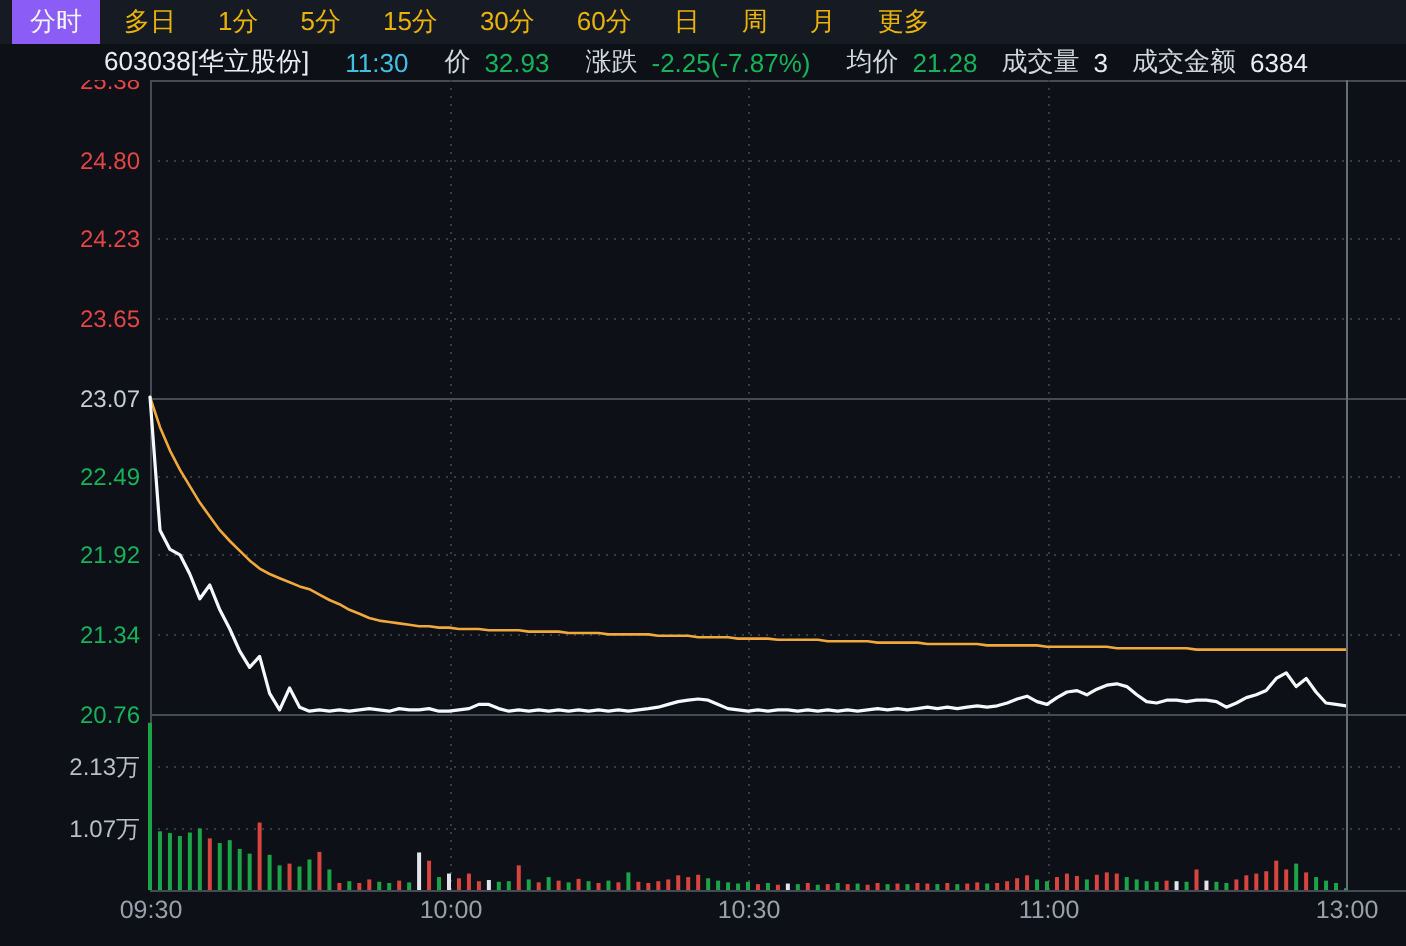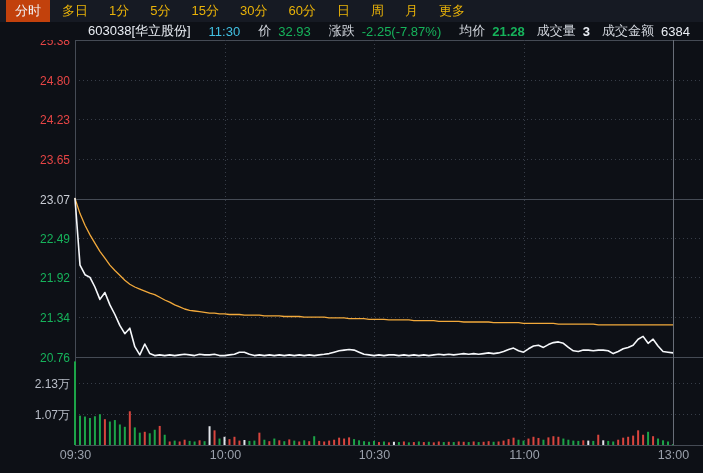--- a/index.html
+++ b/index.html
@@ -3,27 +3,27 @@
 <meta charset="utf-8">
 <style>
   html,body{margin:0;padding:0;background:#0d1016;width:703px;height:473px;overflow:hidden;
     font-family:"Liberation Sans","DejaVu Sans",sans-serif;-webkit-font-smoothing:antialiased;}
   .app{position:relative;width:703px;height:473px;background:#0d1016;}
   
   .tabbar{position:absolute;left:0;top:0;width:703px;height:22px;background:#161a23;
     display:flex;align-items:stretch;padding-left:6px;box-sizing:border-box;}
   .tab{display:flex;align-items:center;padding:0 9px;margin-right:3px;font-size:13px;
     color:#eab308;cursor:pointer;white-space:nowrap;}
-  .tab.active{background:#c2410c;color:#f2f4f8;}
+  .tab.active{background:#8b5cf6;color:#f2f4f8;}
   
   .infobar{position:absolute;left:0;top:22px;width:703px;height:18px;display:flex;
-    align-items:center;padding-left:88px;box-sizing:border-box;font-size:13px;white-space:nowrap;}
+    align-items:center;padding-left:52px;box-sizing:border-box;font-size:13px;white-space:nowrap;}
   .infobar span{display:inline-block;}
   .c-white{color:#e9edf3;} .c-gray{color:#d3d7de;} .c-cyan{color:#41c0e2;text-align:center;} .c-green{color:#16b35b;}
-  .mr-lg{margin-right:18px;} .mr-md{margin-right:12px;font-weight:bold;} .mr-sm{margin-right:7px;}
+  .mr-lg{margin-right:18px;} .mr-md{margin-right:12px;} .mr-sm{margin-right:7px;}
   
   .chartwrap{position:absolute;left:12px;top:40px;width:627px;height:433px;}
   svg{display:block;}
 </style>
 </head>
 <body>
 
 <div class="app">
 
   <div class="tabbar" id="tabbar">

